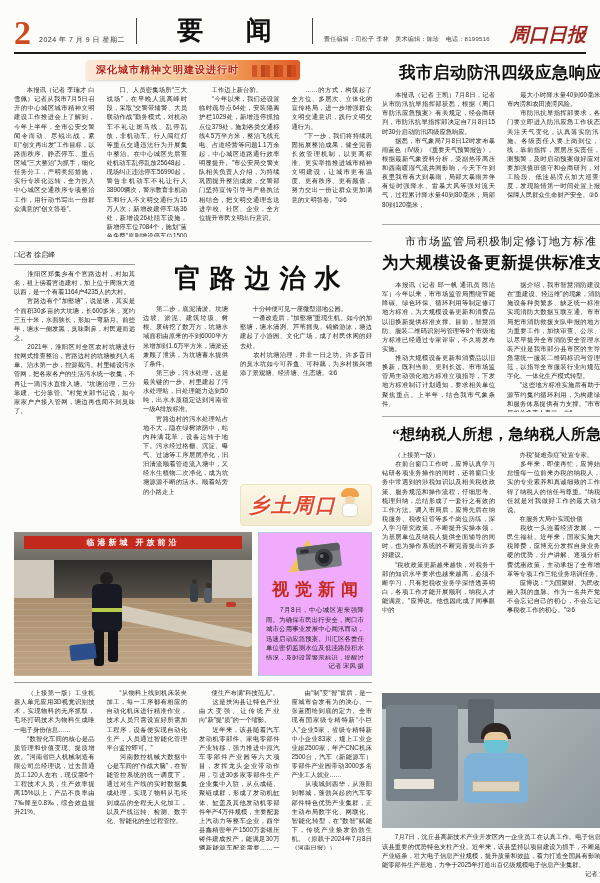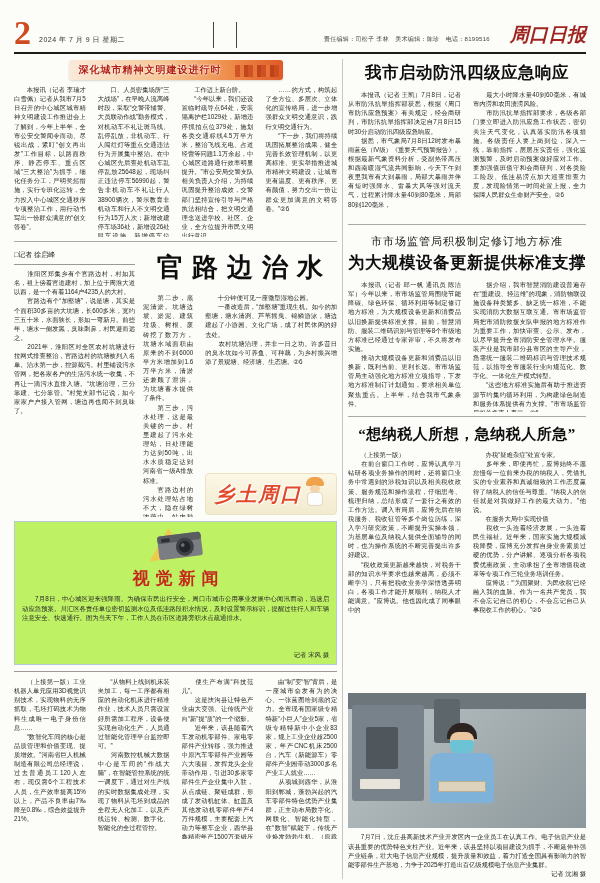--- a/index.html
+++ b/index.html
@@ -37,21 +37,21 @@
   .civ-banner-art{position:absolute;right:4px;bottom:3px;width:44px;height:12px;background:repeating-linear-gradient(90deg,#c9491d 0 5px,#e8763c 5px 9px,#b63a14 9px 13px);opacity:.8;border-radius:1px}
   .civ-headline{font-size:27px;font-weight:700;text-align:center;letter-spacing:1px;color:#0e0e0e;font-family:"Liberation Serif","DejaVu Serif",serif;margin:2px 0 7px;white-space:nowrap}
   .civ-cols .col{height:152px}
 
   
   .water-grid{display:flex;gap:8px}
   .water-c1{width:121px}
   .water-byline{font-size:7px;color:#222;border-bottom:1px solid #999;padding:3px 0 4px;margin-bottom:4px}
   .water-c1 .col{height:244px}
   .water-right{flex:1}
-  .water-headline{font-size:26px;font-weight:700;text-align:center;letter-spacing:9px;text-indent:9px;color:#0e0e0e;font-family:"Liberation Serif","DejaVu Serif",serif;margin:3px 0 8px;white-space:nowrap}
+  .water-headline{font-size:26px;font-weight:700;text-align:center;letter-spacing:9px;text-indent:9px;color:#0e0e0e;font-family:"Liberation Serif","DejaVu Serif",serif;margin:14px 0 8px;white-space:nowrap}
   .water-right .col{height:224px}
   .water-c3{flex:1;display:flex;flex-direction:column}
   .water-c3 .col{height:176px;flex:none}
   .rural-logo{margin-top:4px;height:42px;border-radius:4px;background:linear-gradient(#fcf7e6,#f2ebcf);display:flex;align-items:center;justify-content:space-between;padding:0 8px;border:1px solid #ece2c2}
   .rural-text{font-size:20px;font-weight:800;font-style:italic;color:#e0492a;letter-spacing:2px;text-shadow:1px 1px 0 #fff,-1px -1px 0 #fff;font-family:"Liberation Serif","DejaVu Serif",serif;white-space:nowrap}
   .rural-kid{position:relative;width:26px;height:34px;display:block}
   .kid-hat{position:absolute;top:0;left:4px;width:18px;height:9px;background:#f0a24a;border-radius:9px 9px 2px 2px}
   .kid-face{position:absolute;top:8px;left:8px;width:10px;height:8px;background:#f3d3a8;border-radius:50%}
   .kid-body{position:absolute;top:15px;left:5px;width:16px;height:14px;background:#fdfdfd;border-radius:4px;border:1px solid #e2d8c0}
 
@@ -71,21 +71,21 @@
   .w-body{position:absolute;left:6px;top:12px;width:30px;height:48px;background:#171a22;border-radius:6px}
   .w-stripe{position:absolute;left:6px;top:36px;width:30px;height:4px;background:#b9cb4d}
   .w-leg{position:absolute;top:58px;width:10px;height:36px;background:#121419;border-radius:3px}
   .w-leg.a{left:8px}.w-leg.b{left:22px;height:32px}
   .w-crate{position:absolute;left:-16px;top:72px;width:26px;height:16px;background:#2c4f8c;border-radius:2px;transform:rotate(-6deg)}
   .fp-fig{position:absolute;width:8px;height:18px;background:#3a3f46;border-radius:3px}
   .fp-fig::before{content:"";position:absolute;top:-5px;left:2px;width:5px;height:5px;border-radius:50%;background:#332f2c}
   .fig1{left:176px;top:52px}.fig2{left:190px;top:56px;height:15px;background:#555c66}
   .fp-red{position:absolute;left:212px;top:70px;width:10px;height:5px;background:#c0392b;border-radius:2px}
 
-  .visual-news{flex:1;border:1px solid #b7c9d6;padding:4px 7px;display:flex;flex-direction:column;background:#bef264}
+  .visual-news{flex:1;border:1px solid #b7c9d6;padding:4px 7px;display:flex;flex-direction:column;background:#f0abfc}
   .vn-cam{align-self:center;transform:rotate(-7deg);margin-top:-2px}
   .vn-title{font-size:17px;font-weight:800;color:#c5281c;text-align:center;letter-spacing:6px;text-indent:6px;font-family:"Liberation Serif","DejaVu Serif",serif;margin:1px 0 4px;white-space:nowrap}
   .vn-caption{font-size:6.4px;line-height:1.5;color:#262626;text-align:justify;overflow:hidden;flex:1}
   .vn-credit{font-size:6.4px;color:#262626;text-align:right;margin-top:2px}
 
   
   .industry{border-top:1px solid #9a9a9a;margin-top:6px;padding-top:5px}
   .industry .col{height:162px}
 
   
@@ -116,20 +116,21 @@
 
 <div class="page">
 
   <header class="ph">
     <div class="ph-left">
       <span class="pnum">2</span>
       <span class="pdate">2024 年 7 月 9 日 星期二</span>
     </div>
     <div class="ph-center">
       <span class="vbar"></span>
+      <span class="section-title">要 闻</span>
       <span class="vbar"></span>
     </div>
     <div class="ph-right">
       <span class="staff">责任编辑：司松子 李林　美术编辑：陈珍　电话：8199516</span>
       <span class="masthead">周口日报</span>
     </div>
   </header>
   <div class="header-rule"></div>
 
   <div class="content">
@@ -179,20 +180,42 @@
                     <span class="kid-body"></span>
                   </span>
                 </div>
               </div>
             </div>
           </div>
         </div>
       </section>
 
       <div class="photo-row">
+        <figure class="flood-photo">
+          <div class="fp-bridge">
+            <div class="fp-banner">临港新城  开放前沿</div>
+          </div>
+          <div class="fp-wall l"></div>
+          <div class="fp-wall r"></div>
+          <div class="fp-underpass"></div>
+          <div class="fp-water"></div>
+          <div class="fp-ripples"></div>
+          <div class="fp-path"></div>
+          <div class="fp-worker">
+            <div class="w-head"></div>
+            <div class="w-body"></div>
+            <div class="w-stripe"></div>
+            <div class="w-leg a"></div>
+            <div class="w-leg b"></div>
+            <div class="w-crate"></div>
+          </div>
+          <div class="fp-fig fig1"></div>
+          <div class="fp-fig fig2"></div>
+          <div class="fp-red"></div>
+        </figure>
 
         <aside class="visual-news">
           <span class="vn-cam">
             <svg viewBox="0 0 64 40" width="62" height="38" aria-hidden="true">
               <polygon points="2,36 26,4 44,36" fill="#f2c64b" opacity="0.9"></polygon>
               <rect x="13" y="11" width="46" height="25" rx="3" fill="#7a7d82"></rect>
               <rect x="13" y="11" width="46" height="8" rx="3" fill="#595c61"></rect>
               <circle cx="41" cy="25" r="9.5" fill="#3d4045"></circle>
               <circle cx="41" cy="25" r="6" fill="#222429"></circle>
               <circle cx="39" cy="23" r="2" fill="#6a6e75"></circle>

